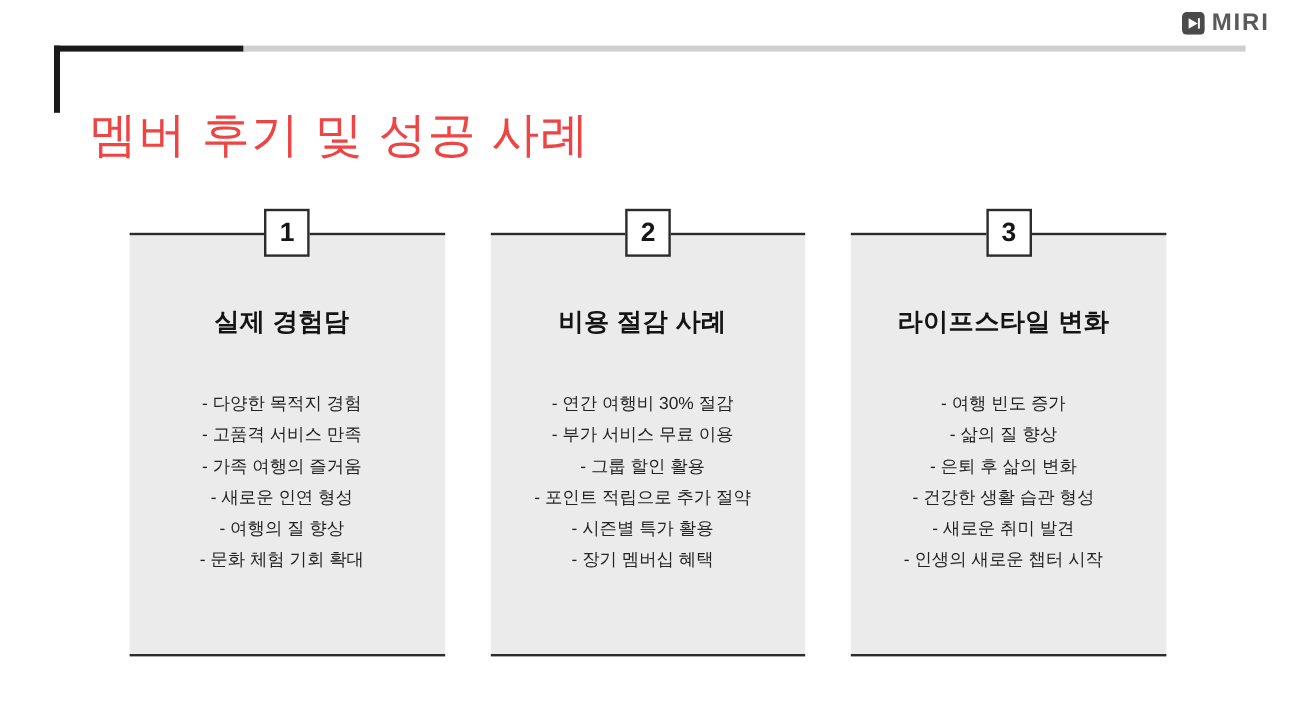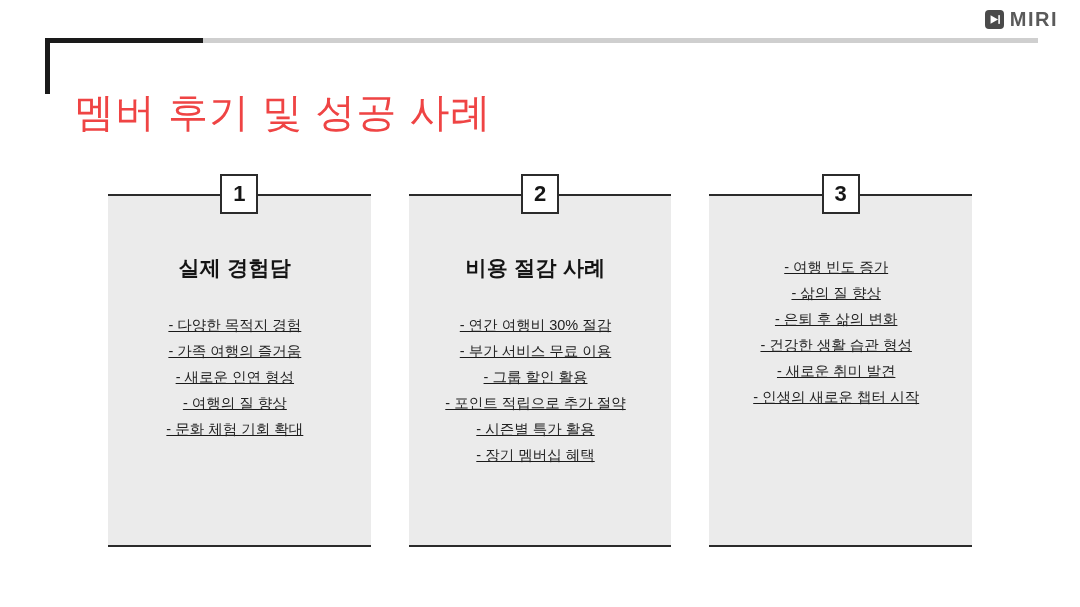--- a/index.html
+++ b/index.html
@@ -125,23 +125,22 @@
   }
   .col-heading {
     font-size: 21px;
     font-weight: 700;
     color: #141414;
     margin-bottom: 30px;
     letter-spacing: 0.3px;
   }
   .col-list {
     list-style: none;
-    margin: 0;
+    margin: 12px;
     padding: 0;
-    text-decoration: underline;
   }
   .col-list li {
     font-size: 14.5px;
     line-height: 26px;
     color: #222222;
     white-space: nowrap;
   }
   .col-bottomline {
     height: 2px;
     background: #2b2b2b;
@@ -168,20 +167,21 @@
 <div class="columns">
 
   <div class="col">
     <div class="col-topline">
       <div class="col-number">1</div>
     </div>
     <div class="col-body">
       <div class="col-heading">실제 경험담</div>
       <ul class="col-list">
         <li>- 다양한 목적지 경험</li>
+        <li>- 고품격 서비스 만족</li>
         <li>- 가족 여행의 즐거움</li>
         <li>- 새로운 인연 형성</li>
         <li>- 여행의 질 향상</li>
         <li>- 문화 체험 기회 확대</li>
       </ul>
     </div>
     <div class="col-bottomline"></div>
   </div>
 
   <div class="col">
@@ -200,20 +200,21 @@
       </ul>
     </div>
     <div class="col-bottomline"></div>
   </div>
 
   <div class="col">
     <div class="col-topline">
       <div class="col-number">3</div>
     </div>
     <div class="col-body">
+      <div class="col-heading">라이프스타일 변화</div>
       <ul class="col-list">
         <li>- 여행 빈도 증가</li>
         <li>- 삶의 질 향상</li>
         <li>- 은퇴 후 삶의 변화</li>
         <li>- 건강한 생활 습관 형성</li>
         <li>- 새로운 취미 발견</li>
         <li>- 인생의 새로운 챕터 시작</li>
       </ul>
     </div>
     <div class="col-bottomline"></div>

